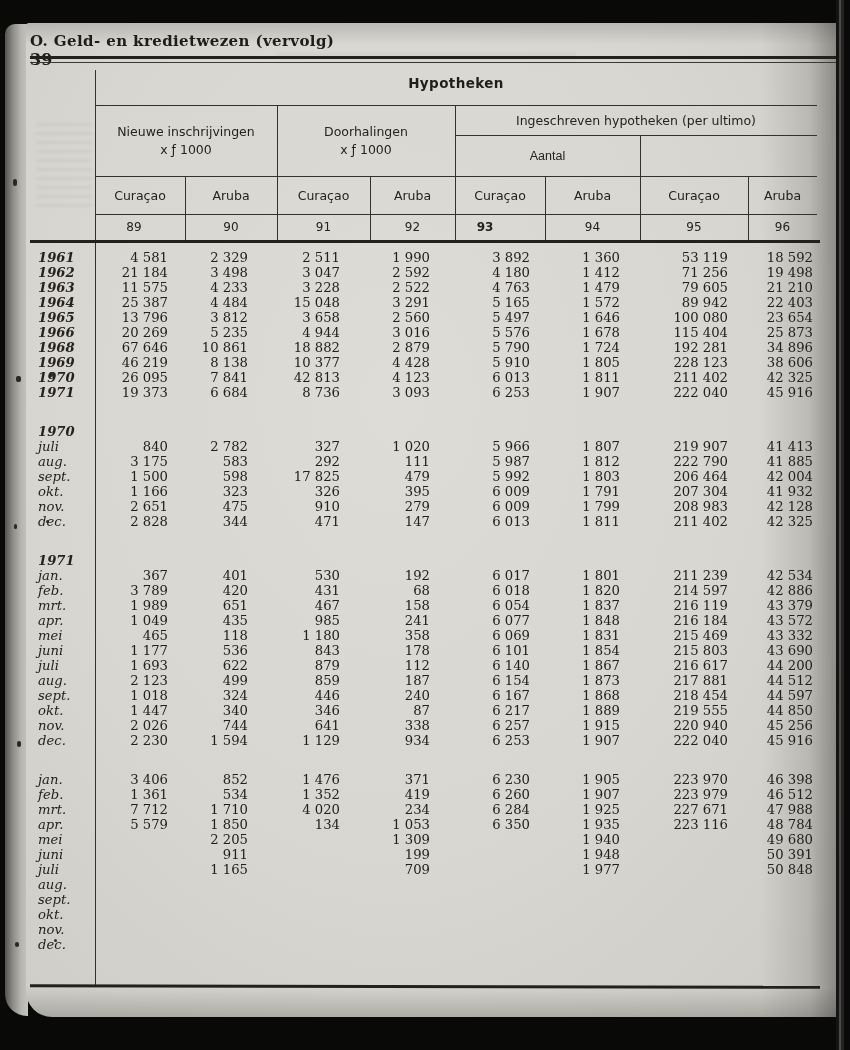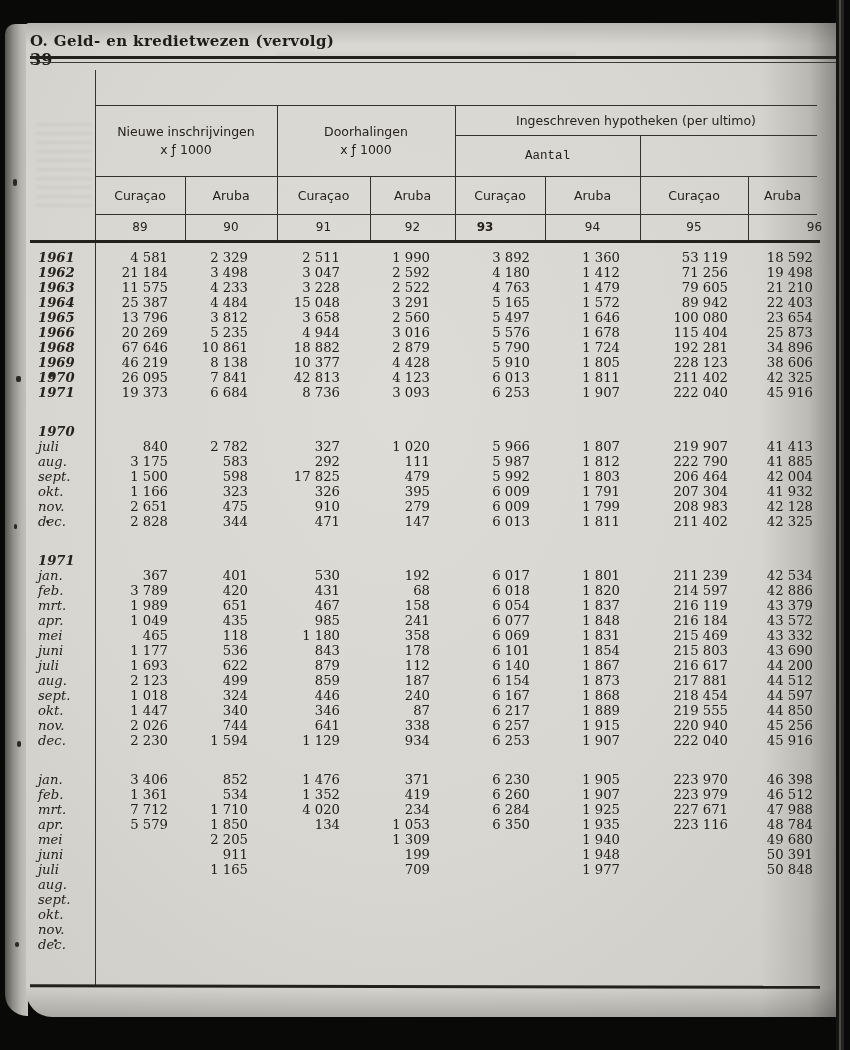--- a/index.html
+++ b/index.html
@@ -60,21 +60,21 @@
     text-align:center;font-family:"DejaVu Sans",sans-serif;font-size:12.5px;color:#26231f;
   }
   .g3label{
     position:absolute;left:425px;top:44px;width:362px;height:25px;
     display:flex;align-items:center;justify-content:center;
     font-family:"DejaVu Sans",sans-serif;font-size:12.5px;color:#26231f;
   }
   .g3sub{
     position:absolute;top:71px;height:41px;
     display:flex;align-items:center;justify-content:center;
-    font-family:Liberation Mono, monospace;font-size:12.5px;color:#26231f;
+    font-family:Liberation Sans, sans-serif;font-size:12.5px;color:#26231f;
   }
   .subh,.numh{
     position:absolute;display:flex;align-items:center;justify-content:center;
     font-family:"DejaVu Sans",sans-serif;color:#26231f;
   }
   .subh{top:112px;height:38px;font-size:12.5px;}
   .numh{top:150px;height:26px;font-size:12px;}
   
   .tbody{position:absolute;left:0;top:186px;width:790px;}
   .row{display:flex;height:15px;line-height:15px;}
@@ -121,20 +121,21 @@
     <div class="page-head">
       <span class="sec-title">O. Geld- en kredietwezen (vervolg)</span>
       <span class="pg-num">39</span>
     </div>
     <div class="double-rule"></div>
 
     <div class="table-area">
 
       <div class="vline" style="left:65px;top:6px;height:915px;"></div>
 
+      <div class="t-title">Hypotheken</div>
       <div class="hline" style="left:65px;top:41px;width:722px;"></div>
 
       <div class="grp" style="left:65px;width:182px;">
         <div>Nieuwe inschrijvingen</div>
         <div>x ƒ 1000</div>
       </div>
       <div class="grp" style="left:247px;width:178px;">
         <div>Doorhalingen</div>
         <div>x ƒ 1000</div>
       </div>
@@ -156,28 +157,28 @@
       <div class="subh" style="left:155px;width:92px;">Aruba</div>
       <div class="subh" style="left:247px;width:93px;">Curaçao</div>
       <div class="subh" style="left:340px;width:85px;">Aruba</div>
       <div class="subh" style="left:425px;width:90px;">Curaçao</div>
       <div class="subh" style="left:515px;width:95px;">Aruba</div>
       <div class="subh" style="left:610px;width:108px;">Curaçao</div>
       <div class="subh" style="left:718px;width:69px;">Aruba</div>
 
       <div class="hline" style="left:65px;top:150px;width:722px;"></div>
 
-      <div class="numh" style="left:65px;width:90px;">89</div>
+      <div class="numh" style="left:59px;width:90px;">89</div>
       <div class="numh" style="left:155px;width:92px;">90</div>
       <div class="numh" style="left:247px;width:93px;">91</div>
       <div class="numh" style="left:340px;width:85px;">92</div>
       <div class="numh" style="left:410px;width:90px;font-weight:bold;">93</div>
       <div class="numh" style="left:515px;width:95px;">94</div>
       <div class="numh" style="left:610px;width:108px;">95</div>
-      <div class="numh" style="left:718px;width:69px;padding-left:32px;">96</div>
+      <div class="numh" style="left:718px;width:69px;">96</div>
 
       <div class="thick" style="left:0;top:176px;width:790px;"></div>
 
       <div class="tbody" id="tbody">
           <div class="section">
             <div class="row">
               <div class="stub year">1961</div>
               <div class="cell c0">4 581</div>
               <div class="cell c1">2 329</div>
               <div class="cell c2">2 511</div>

